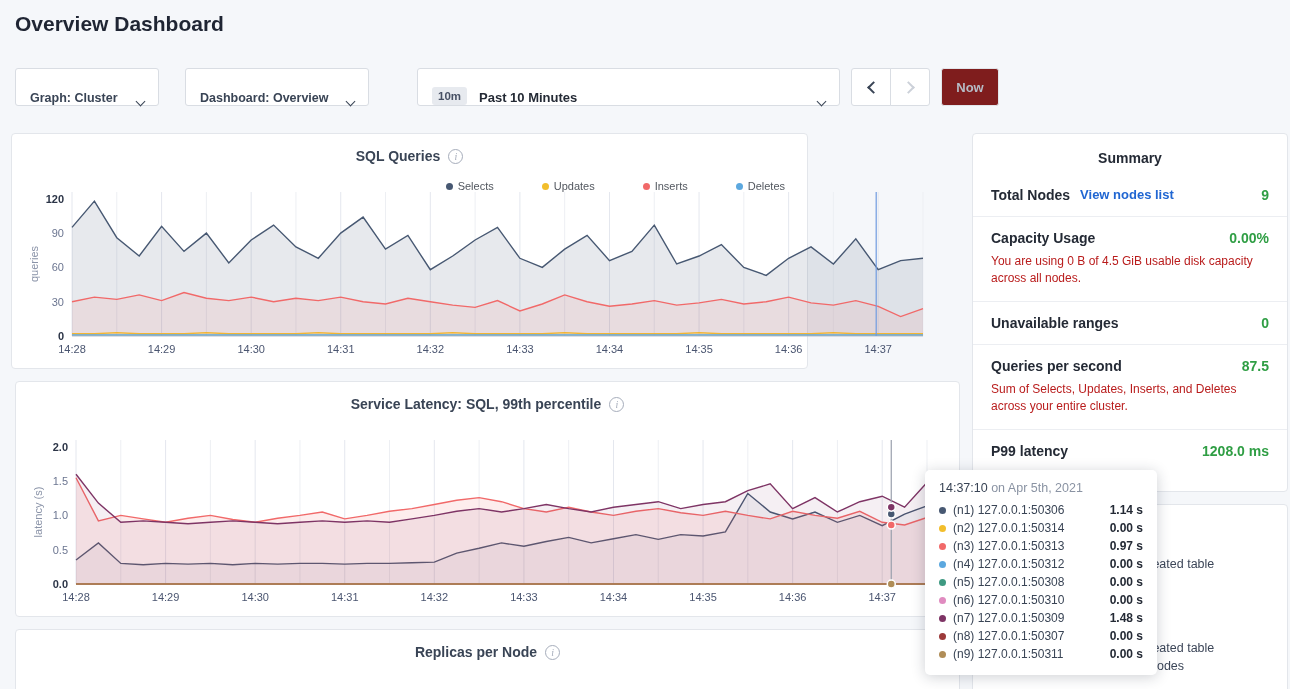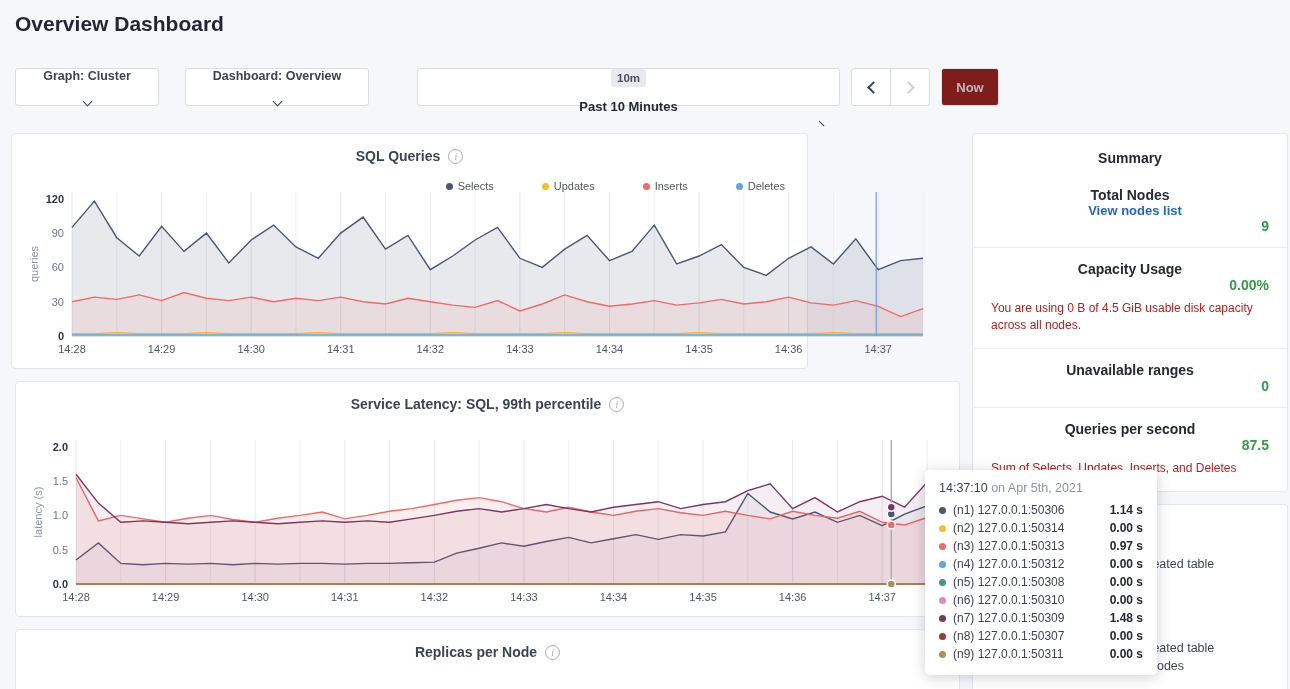--- a/index.html
+++ b/index.html
@@ -4,21 +4,21 @@
 <style>
   * { box-sizing: border-box; }
   html,body { margin:0; padding:0; }
   body { background:#f5f7fa; font-family:"Liberation Sans", sans-serif; color:#242a35; }
   .page { position:relative; width:1290px; height:689px; overflow:hidden; background:#f5f7fa; }
 
   .page-title { position:absolute; left:15px; top:12px; margin:0; font-size:21px; font-weight:700; color:#1f2533; }
 
   
   .ctl { position:absolute; top:68px; height:38px; background:#fff; border:1px solid #d9dde3; border-radius:3px;
-         display:flex; align-items:center; font-size:12.5px; font-weight:700; color:#394455; cursor:pointer;flex-direction:column; }
+         display:flex; align-items:flex-end; font-size:12.5px; font-weight:700; color:#394455; cursor:pointer; }
   .dd-graph { left:15px; width:144px; padding:0 14px; justify-content:space-between; }
   .dd-dash  { left:185px; width:184px; padding:0 14px; justify-content:space-between; }
   .timepicker { left:417px; width:423px; padding:0 14px; gap:12px; }
   .tr-badge { background:#e7eaef; border-radius:3px; padding:3px 6px; font-size:11.5px; font-weight:700; color:#475064; }
   .tr-label { font-size:13px; font-weight:700; color:#242a35; }
   .chev { width:7px; height:7px; border-right:1.7px solid #394455; border-bottom:1.7px solid #394455; transform:rotate(45deg); margin-top:-3px; }
   .timepicker .chev { margin-left:auto; }
   .nav-btn { position:absolute; top:68px; width:40px; height:38px; background:#fff; border:1px solid #d9dde3;
              display:flex; align-items:center; justify-content:center; cursor:pointer; }
   .nav-prev { left:851px; border-radius:3px 0 0 3px; }
@@ -47,21 +47,21 @@
   .legend-item { display:inline-flex; align-items:center; cursor:pointer;margin-left:32px; }
   .legend-dot { width:7px; height:7px; border-radius:50%; display:inline-block; margin-right:5px; }
   .legend-label { font-size:11px; color:#52575f; }
 
   svg.chart { position:absolute; left:14px; top:52px; }
 
   
   .summary-title { text-align:center; font-weight:700; font-size:14px; padding:16px 0 8px; color:#242a35; }
   .srow { padding:13px 18px; border-bottom:1px solid #eceef2; }
   .srow:last-child { border-bottom:none; }
-  .srow-main { display:flex; align-items:center; font-size:14px; font-weight:700;flex-direction:column; }
+  .srow-main { display:flex; align-items:flex-start; font-size:14px; font-weight:700; }
   .slabel { color:#242a35; }
   .slink { color:#2066d2; margin-left:10px; font-size:13px; font-weight:700; text-decoration:none; cursor:pointer; }
   .sval { margin-left:auto; color:#2f9e44; }
   .snote { margin:7px 0 0; font-size:12px; color:#b91c1c; font-weight:400; line-height:1.45; }
 
   
   .evrow { position:absolute; white-space:nowrap; font-size:12.5px; color:#3c4658; cursor:pointer; }
   .evrow0 { top:52px;  left:169px; }
   .evrow1 { top:136px; left:169px; }
   .evrow2 { top:154px; left:177px; }

